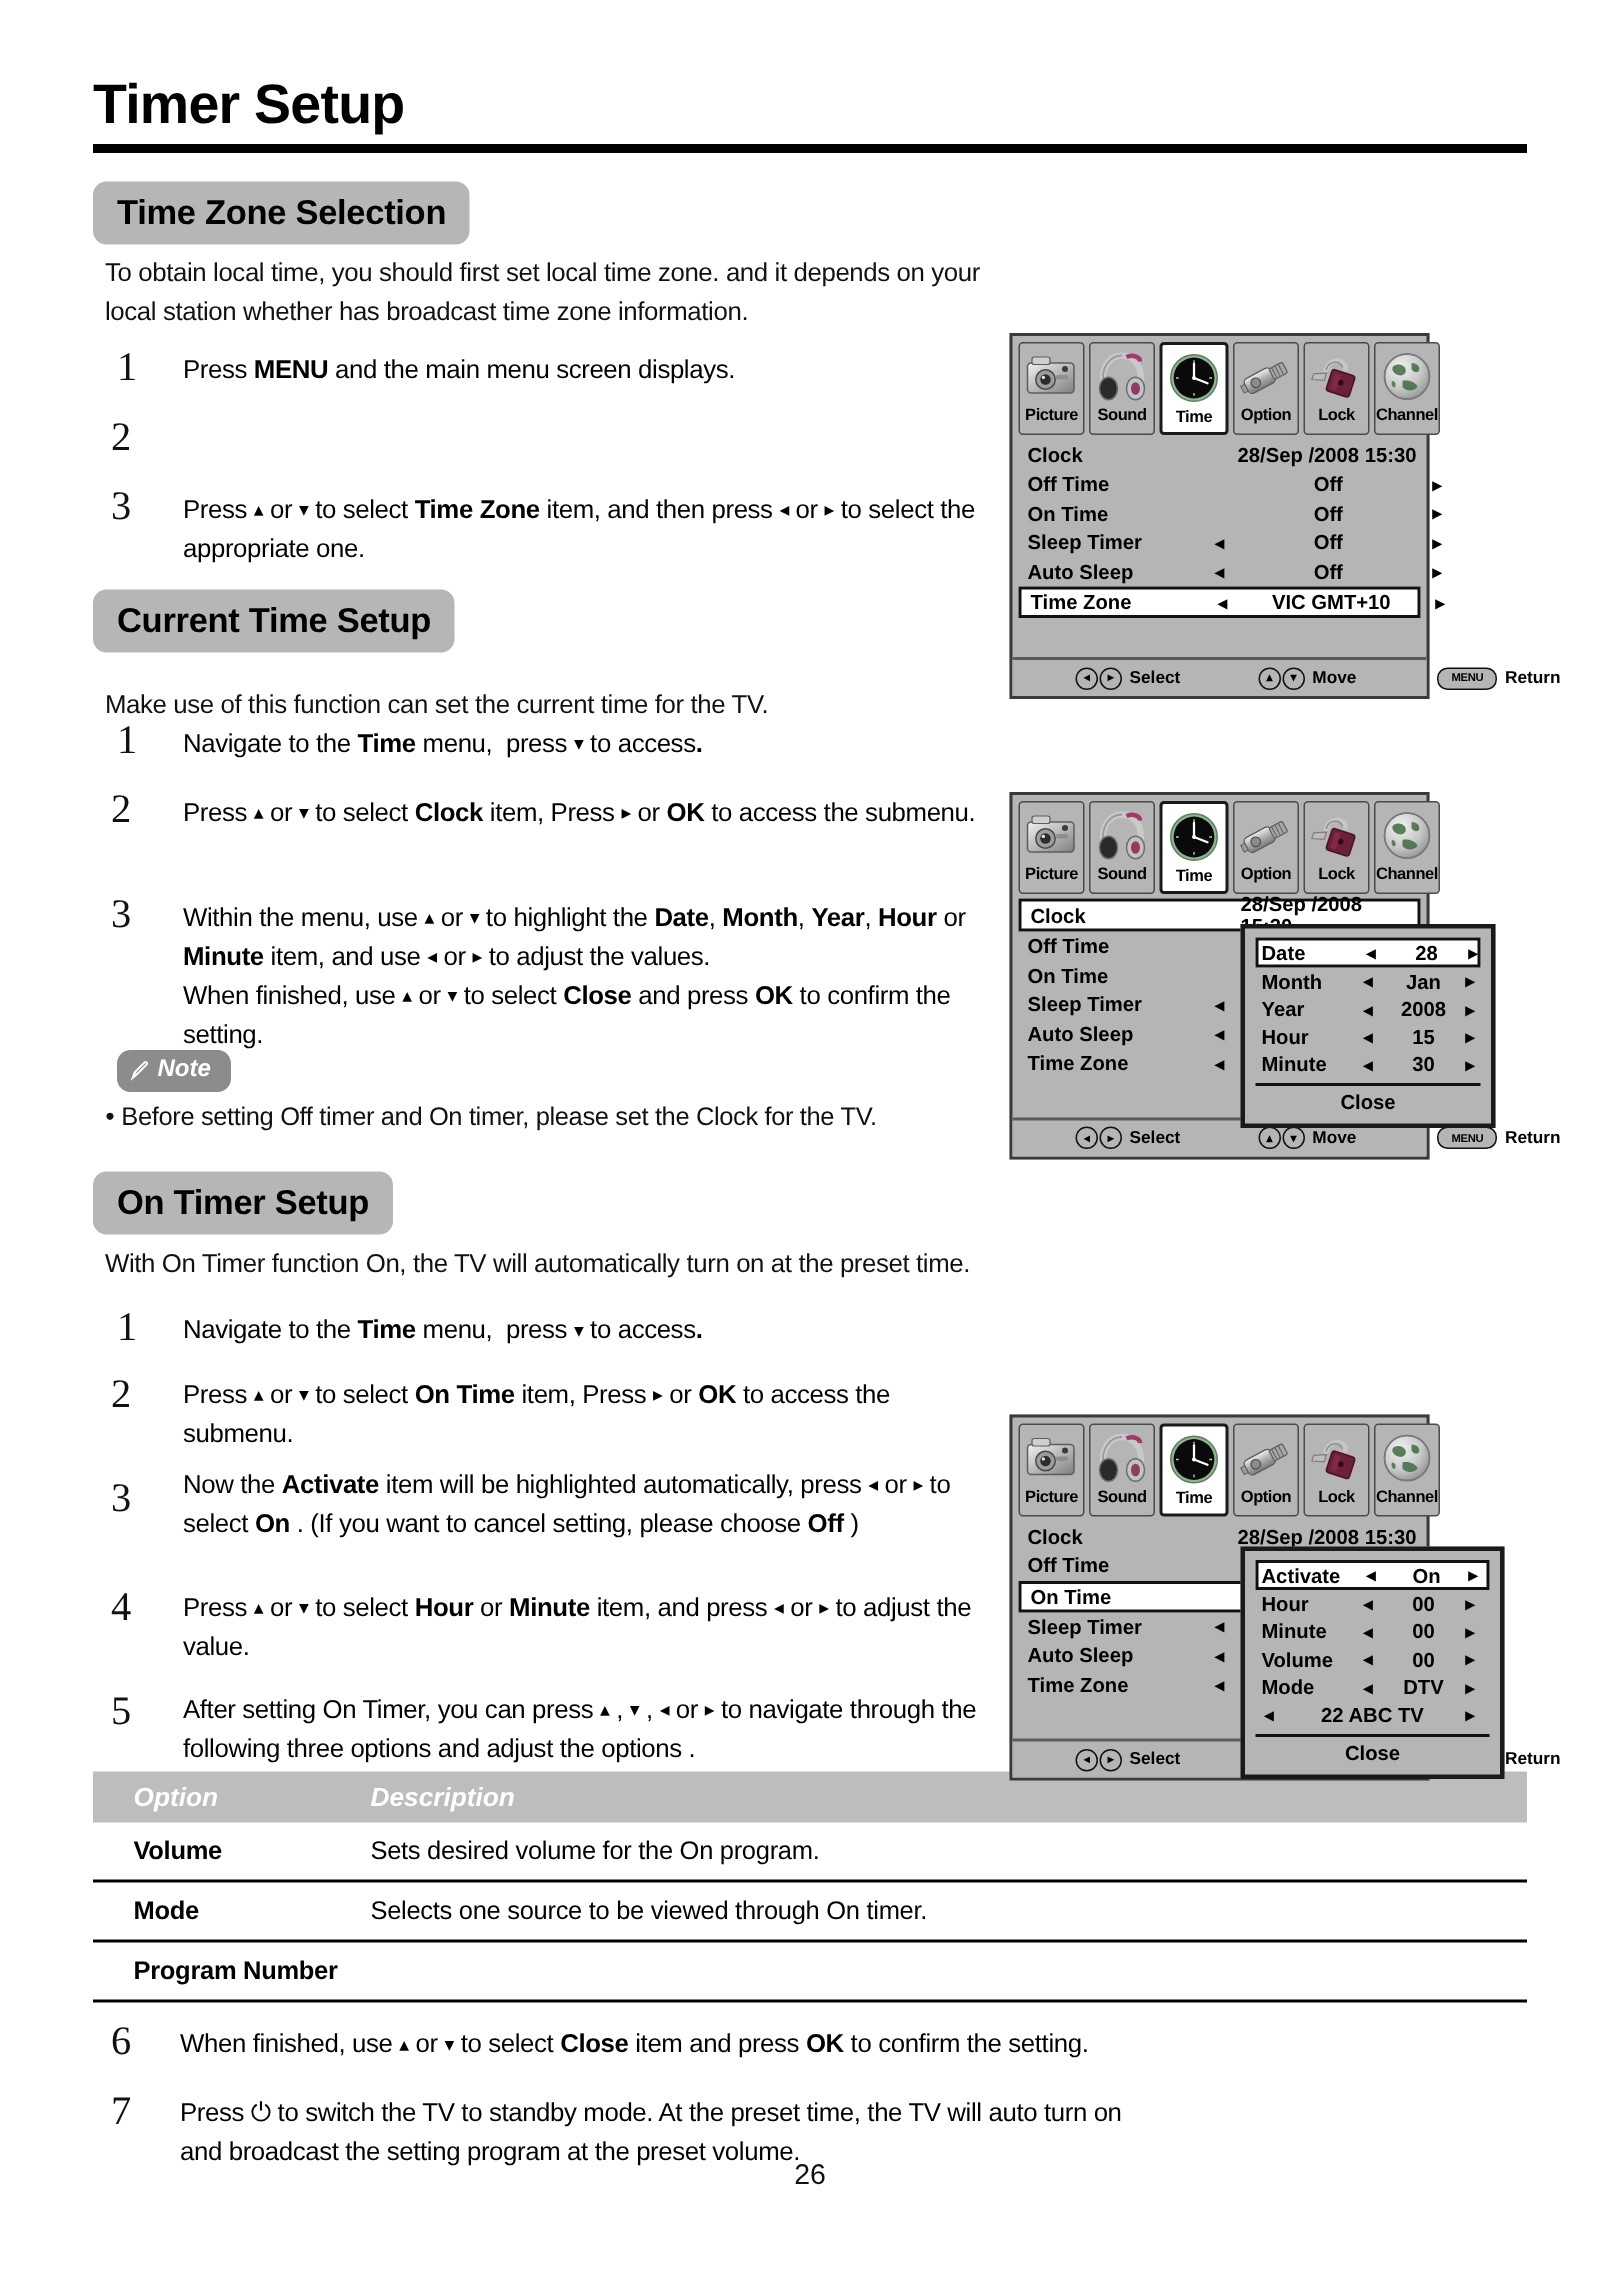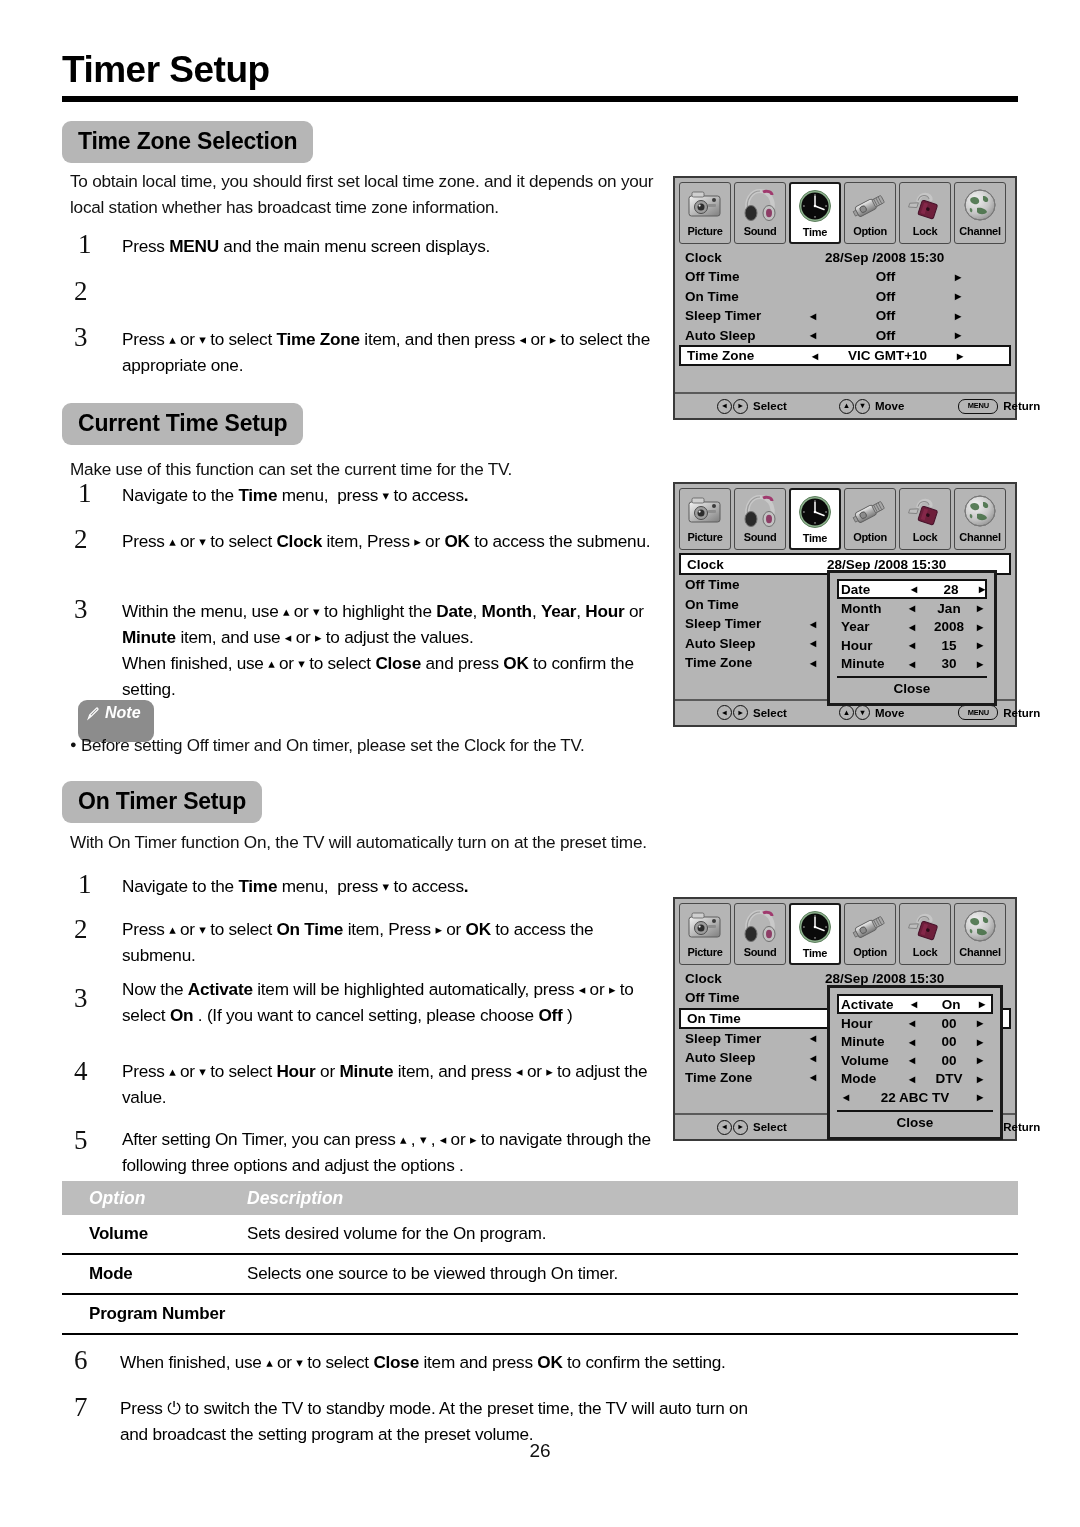--- a/index.html
+++ b/index.html
@@ -41,21 +41,21 @@
     position:absolute;font-size:17.2px;line-height:26px;color:#000000;
     letter-spacing:-0.25px;
   }
   .steptext b{font-weight:bold;}
   .ar{font-size:13px;line-height:1;vertical-align:1px;}
 
   
   .note-badge{
     position:absolute;background:#8c8c8c;border-radius:9px;
     color:#fff;font-style:italic;font-weight:bold;font-size:16px;
-    padding:4px 13px 20px 8px;display:flex;align-items:center;gap:4px;
+    padding:4px 13px 6px 8px;display:flex;align-items:center;gap:4px;
   }
   .note-badge svg{display:block;}
 
   
   .opt-table{position:absolute;left:62px;top:1181px;width:956px;}
   .opt-head{
     background:#bdbdbd;height:34px;display:flex;align-items:center;
     color:#fff;font-style:italic;font-weight:bold;font-size:17.5px;
   }
   .opt-head .c1{width:185px;padding-left:27px;box-sizing:border-box;}
@@ -68,23 +68,23 @@
   .opt-row .c2{flex:1;letter-spacing:-0.2px;}
 
   
   .pageno{
     position:absolute;left:0;top:1440px;width:1080px;text-align:center;
     font-size:19px;color:#111;
   }
 
   
   .osd{
-    position:absolute;width:344px;
+    position:absolute;width:280px;
     background:#b5b5b5;border:2px solid #3a3a3a;box-sizing:border-box;
-    font-size:13.5px;font-weight:bold;color:#000;
+    font-size:13.5px;font-weight:bold;color:#000;margin-top:46px;
   }
   .osd-icons{
     display:flex;padding:4px 4px 0 4px;gap:3px;
   }
   .osd-tab{
     width:52px;height:62px;background:#b5b5b5;border:1.6px solid #4a4a4a;
     border-radius:3px;display:flex;flex-direction:column;align-items:center;
     justify-content:flex-start;box-sizing:border-box;padding-top:3px;
   }
   .osd-tab.active{background:#fff;border:2px solid #1a1a1a;}
@@ -172,21 +172,21 @@
   <div class="para" style="left:70px;top:168px;width:592px;">To obtain local time, you should first set local time zone. and it depends on your local station whether has broadcast time zone information.</div>
 
   <div class="stepnum" style="left:78px;top:229px;">1</div>
   <div class="steptext" style="left:122px;top:233px;width:545px;">Press <b>MENU</b> and the main menu screen displays.</div>
 
   <div class="stepnum" style="left:74px;top:276px;">2</div>
 
   <div class="stepnum" style="left:74px;top:322px;">3</div>
   <div class="steptext" style="left:122px;top:326px;width:548px;">Press <span class="ar">▴</span> or <span class="ar">▾</span> to select <b>Time Zone</b> item, and then press <span class="ar">◂</span> or <span class="ar">▸</span> to select the appropriate one.</div>
 
-  <div class="pill" style="left:62px;top:403px;">Current Time Setup</div>
+  <div class="pill" style="left:62px;top:393px;">Current Time Setup</div>
 
   <div class="para" style="left:70px;top:456px;width:592px;">Make use of this function can set the current time for the TV.</div>
 
   <div class="stepnum" style="left:78px;top:478px;">1</div>
   <div class="steptext" style="left:122px;top:482px;width:545px;">Navigate to the <b>Time</b> menu,&nbsp; press <span class="ar">▾</span> to access<b>.</b></div>
 
   <div class="stepnum" style="left:74px;top:524px;">2</div>
   <div class="steptext" style="left:122px;top:528px;width:548px;">Press <span class="ar">▴</span> or <span class="ar">▾</span> to select <b>Clock</b> item, Press <span class="ar">▸</span> or <b>OK</b> to access the submenu.</div>
 
   <div class="stepnum" style="left:74px;top:594px;">3</div>

